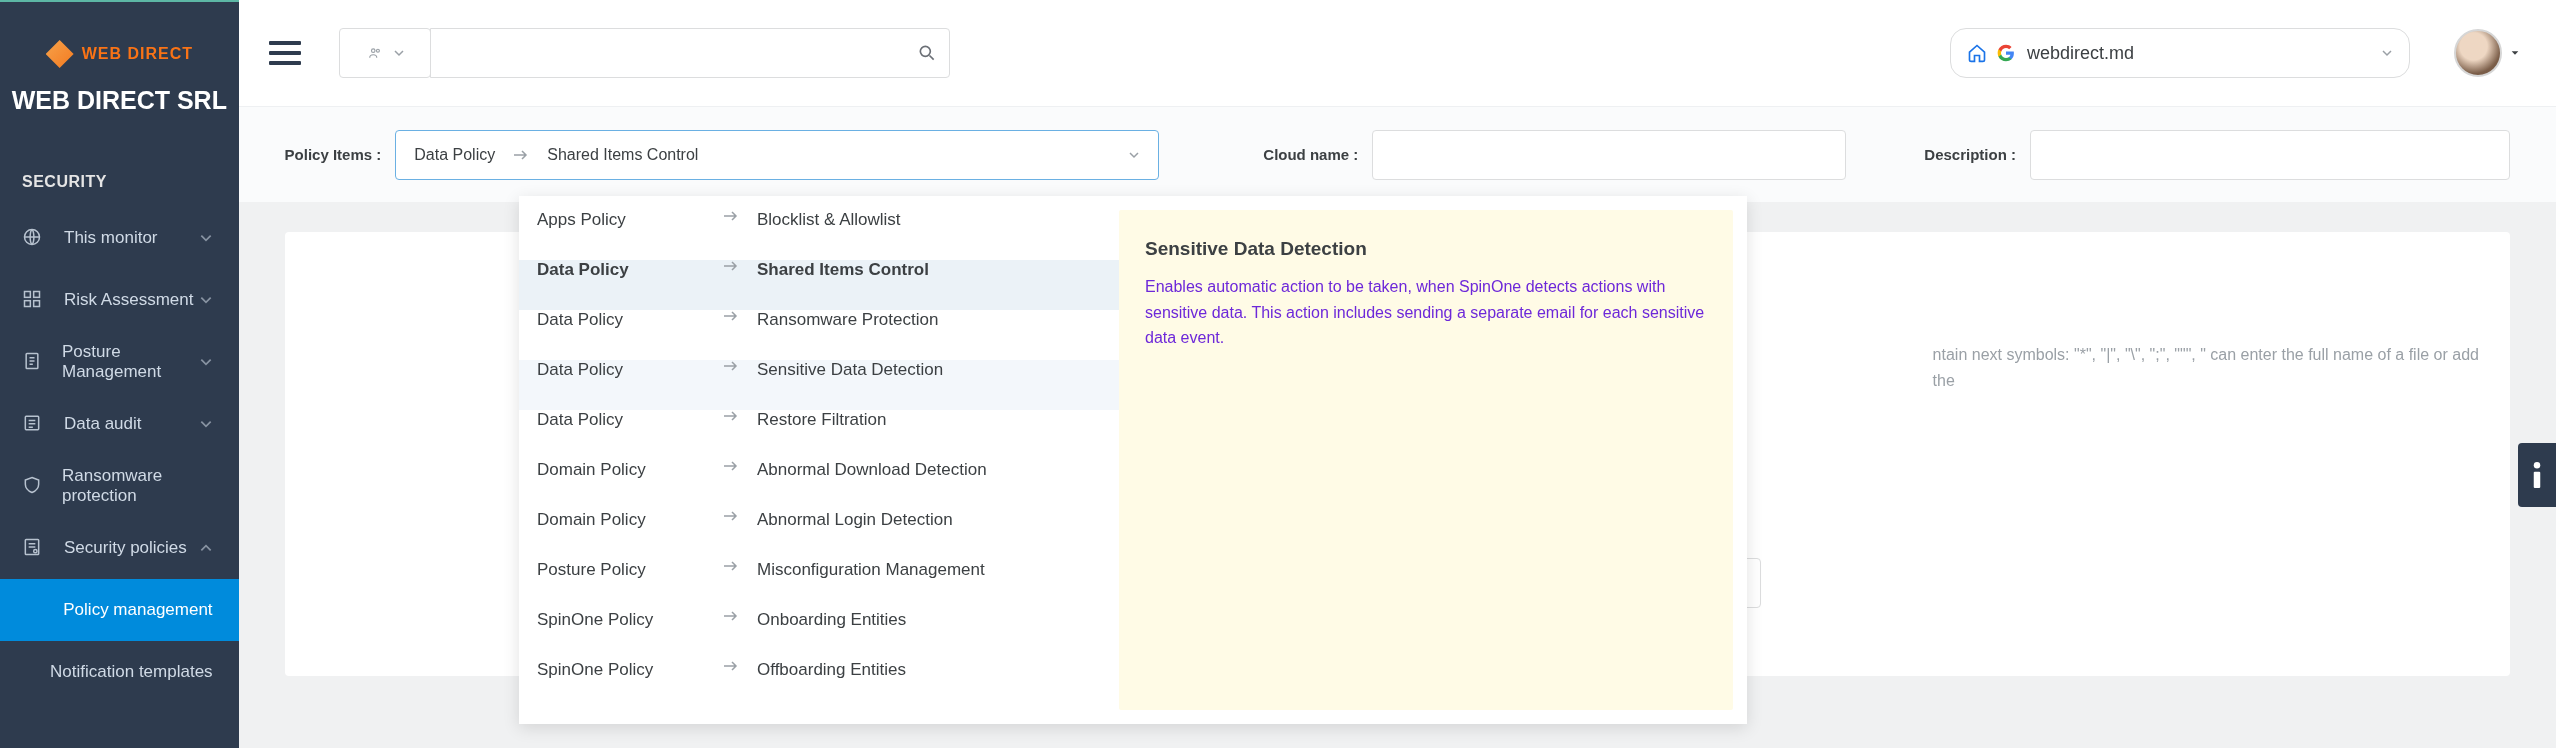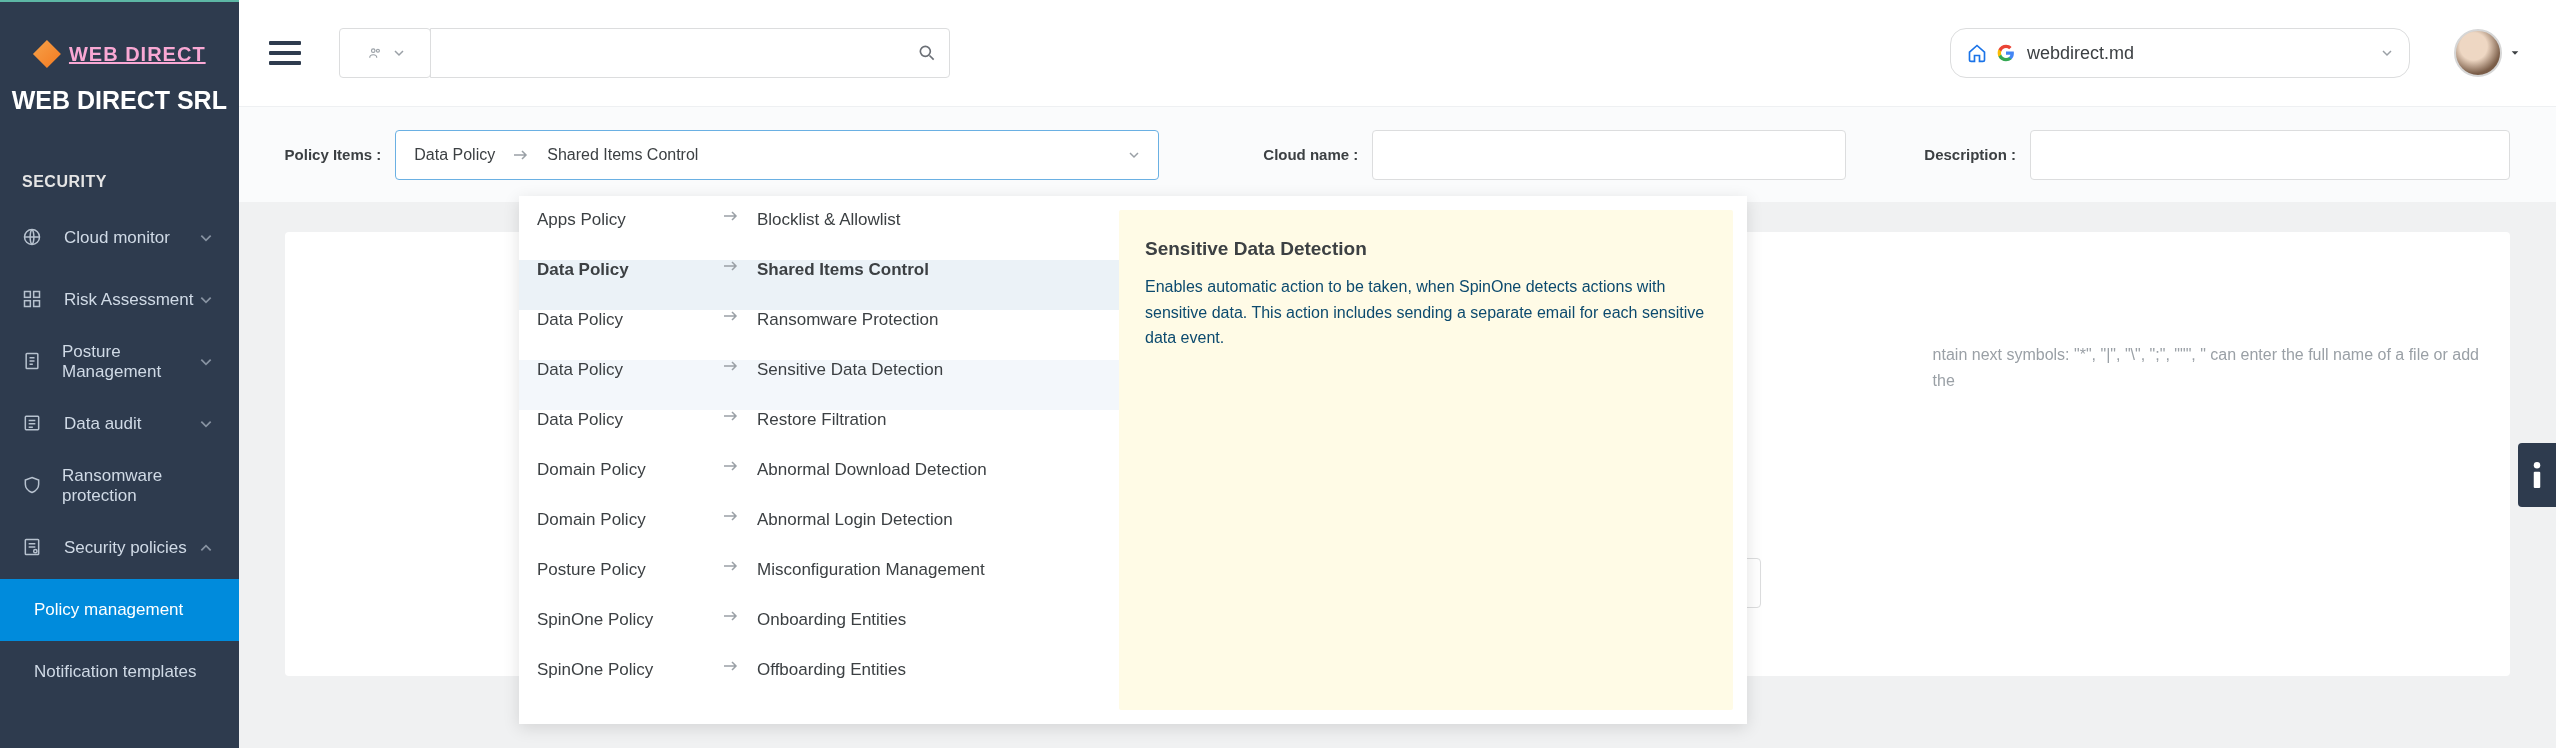--- a/index.html
+++ b/index.html
@@ -3,28 +3,28 @@
 <meta charset="utf-8">
 <style>
   * { box-sizing: border-box; margin: 0; padding: 0; }
   html, body { width: 2556px; height: 748px; font-family: -apple-system, BlinkMacSystemFont, "Segoe UI", Arial, sans-serif; overflow: hidden; }
   body { transform-origin: top left; }
   .app { display: flex; width: 100%; height: 100%; }
   .sidebar { width: 335px; background: #2e3b4e; color: #d0dae6; display: flex; flex-direction: column; border-top: 2px solid #5db7a5; }
   .logo-block { padding: 38px 0 22px 0; text-align: center; }
   .logo-img { display: inline-flex; align-items: center; justify-content: center; }
   .logo-orange { width: 28px; height: 28px; background: linear-gradient(135deg,#f6a24a,#f47a20); margin-right: 8px; display: inline-block; clip-path: polygon(50% 0,100% 50%,50% 100%,0 50%); }
-  .logo-text { font-size: 20px; font-weight: 700; color: #f9a8d4; letter-spacing: 1px; text-decoration: underline; }
+  .logo-text { font-size: 16px; font-weight: 700; color: #f97316; letter-spacing: 1px; }
   .company { font-size: 25px; font-weight: 700; color: #fff; text-align: center; margin-top: 14px; }
   .section-title { font-size: 16px; font-weight: 700; color: #e5e5e5; padding: 36px 4px 16px 22px; letter-spacing: .5px; }
   .nav-item { display: flex; align-items: center; padding: 0 26px 0 22px; height: 62px; cursor: pointer; font-size: 17px; color: #d0dae6; }
   .nav-item .nav-icon { width: 22px; height: 22px; margin-right: 20px; opacity: .85; }
   .nav-item .chev { margin-left: auto; opacity: .55; }
   .nav-item.active { background: #008bdc; color: #fff; }
-  .nav-item.sub { padding-left: 34px; }
+  .nav-item.sub { padding-left: 34px; justify-content: flex-end; }
   .main { flex: 1; background: #fff; display: flex; flex-direction: column; }
   .topbar { height: 106px; display: flex; align-items: center; padding: 0 36px 0 30px; position: relative; }
   .burger { width: 32px; height: 24px; display: flex; flex-direction: column; justify-content: space-between; cursor: pointer; margin-right: 38px; }
   .burger span { height: 4px; background: #2e3b4e; width: 100%; border-radius: 1px; }
   .type-sel { border: 1px solid #dcddde; border-radius: 4px; height: 50px; width: 92px; display:flex; align-items:center; justify-content:center; color:#9aa0a6; margin-right: -1px; background:#fff;}
   .search-slot { flex: 0 0 520px; height: 50px; border: 1px solid #dcddde; border-radius: 0 4px 4px 0; display:flex; align-items:center; padding: 0 12px; background:#fff;}
   .search-slot input { flex:1; border:none; outline:none; font-size:16px; background:transparent;}
   .search-slot .search-icon { color:#6b6f76; }
   .spacer { flex: 1; }
   .domain-box { width: 460px; height: 50px; border: 1px solid #dcddde; border-radius: 16px; display:flex; align-items:center; padding: 0 16px; margin-right: 44px; background:#fff;}
@@ -54,21 +54,21 @@
   
   .dropdown { position:absolute; left: 519px; top: 196px; width: 1228px; background:#fff; box-shadow: 0 4px 16px rgba(0,0,0,.12); display:flex; z-index: 100; }
   .dd-list { width: 600px; padding: 14px 0; }
   .dd-item { height: 50px; display:flex; padding: 0 18px; font-size: 17px; color:#3c4043; cursor:pointer;}
   .dd-item .cat { min-width: 168px; display:inline-block;}
   .dd-item .arrow { margin: 0 18px; color:#9aa0a6;}
   .dd-item.selected { background:#ebf2f7; font-weight:700;}
   .dd-item.hovered { background:#f3f7fb; }
   .dd-desc { flex:1; margin: 14px 14px 14px 0; background:#fffbe6; border-radius:2px; padding: 28px 26px; }
   .dd-desc h3 { font-size: 19px; font-weight:700; color:#3c4043; margin-bottom: 14px;}
-  .dd-desc p { font-size: 16px; color:#0c4a6e; line-height: 1.6;}
+  .dd-desc p { font-size: 16px; color:#6d28d9; line-height: 1.6;}
   svg { display:block; }
 </style>
 </head>
 <body>
 
 <div class="app">
   <aside class="sidebar">
     <div class="logo-block">
       <div class="logo-img">
         <span class="logo-orange"></span>
@@ -80,21 +80,21 @@
     </div>
     <div class="section-title">SECURITY</div>
     <div id="nav-list">
         <div class="nav-item">
           <span class="nav-icon">
             <svg width="20" height="20" viewBox="0 0 24 24" fill="none" stroke="currentColor" stroke-width="1.8">
               <circle cx="12" cy="12" r="9"></circle>
               <path d="M3 12h18M12 3c3 3 3 15 0 18M12 3c-3 3-3 15 0 18"></path>
             </svg>
           </span>
-                 <span>Cloud monitor</span>
+                 <span>This monitor</span>
                  <span class="chev">
             <svg width="14" height="14" viewBox="0 0 12 12">
               <path d="M2 4l4 4 4-4" stroke="currentColor" stroke-width="1.5" fill="none"></path>
             </svg>
           </span>
         </div>
         <div class="nav-item">
           <span class="nav-icon">
             <svg width="20" height="20" viewBox="0 0 24 24" fill="none" stroke="currentColor" stroke-width="1.8">
               <rect x="3" y="3" width="7" height="7"></rect>

